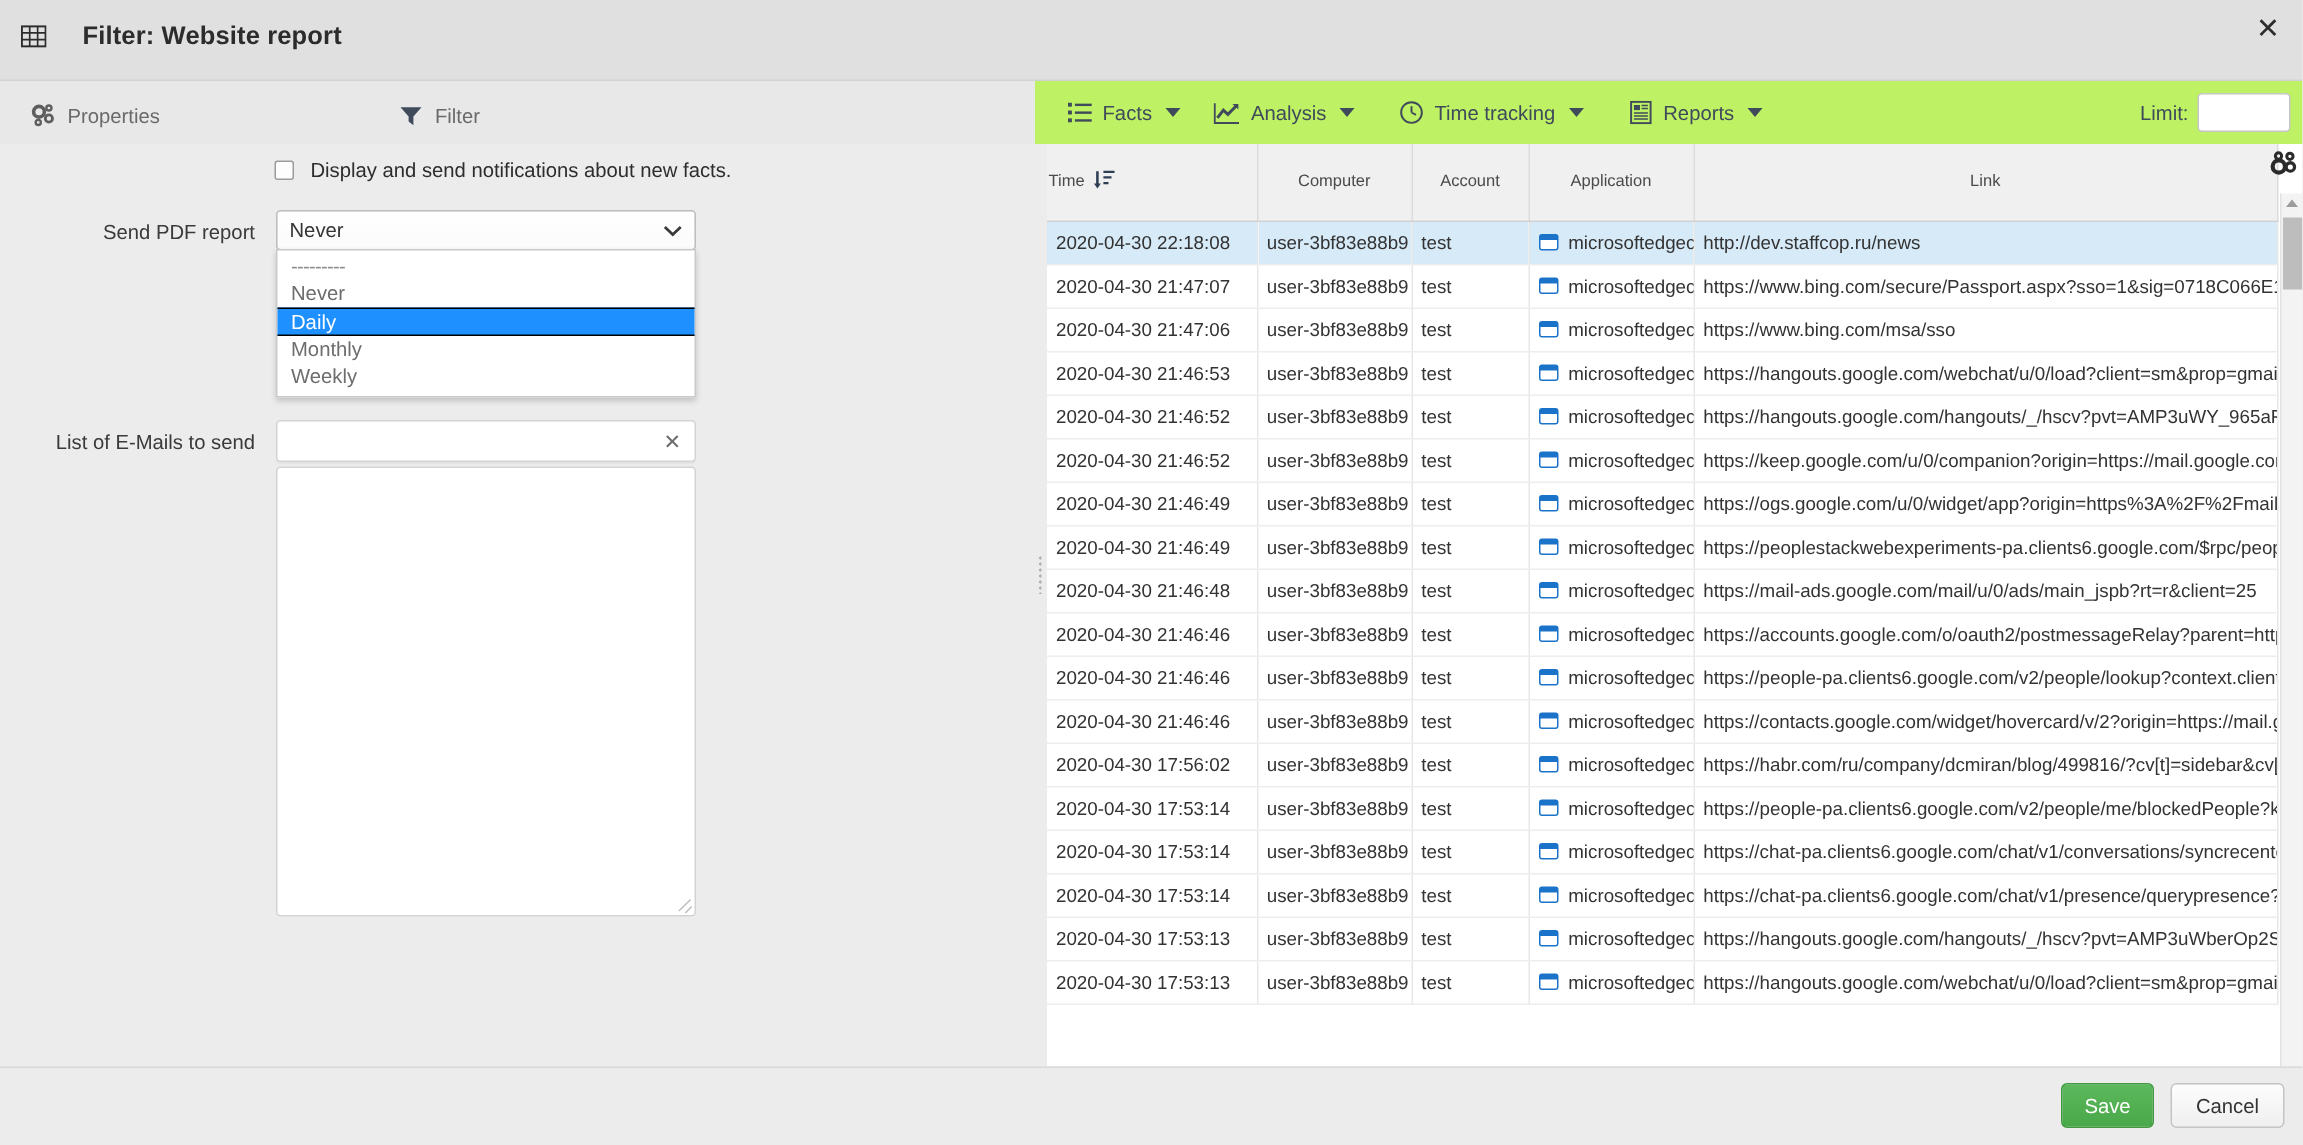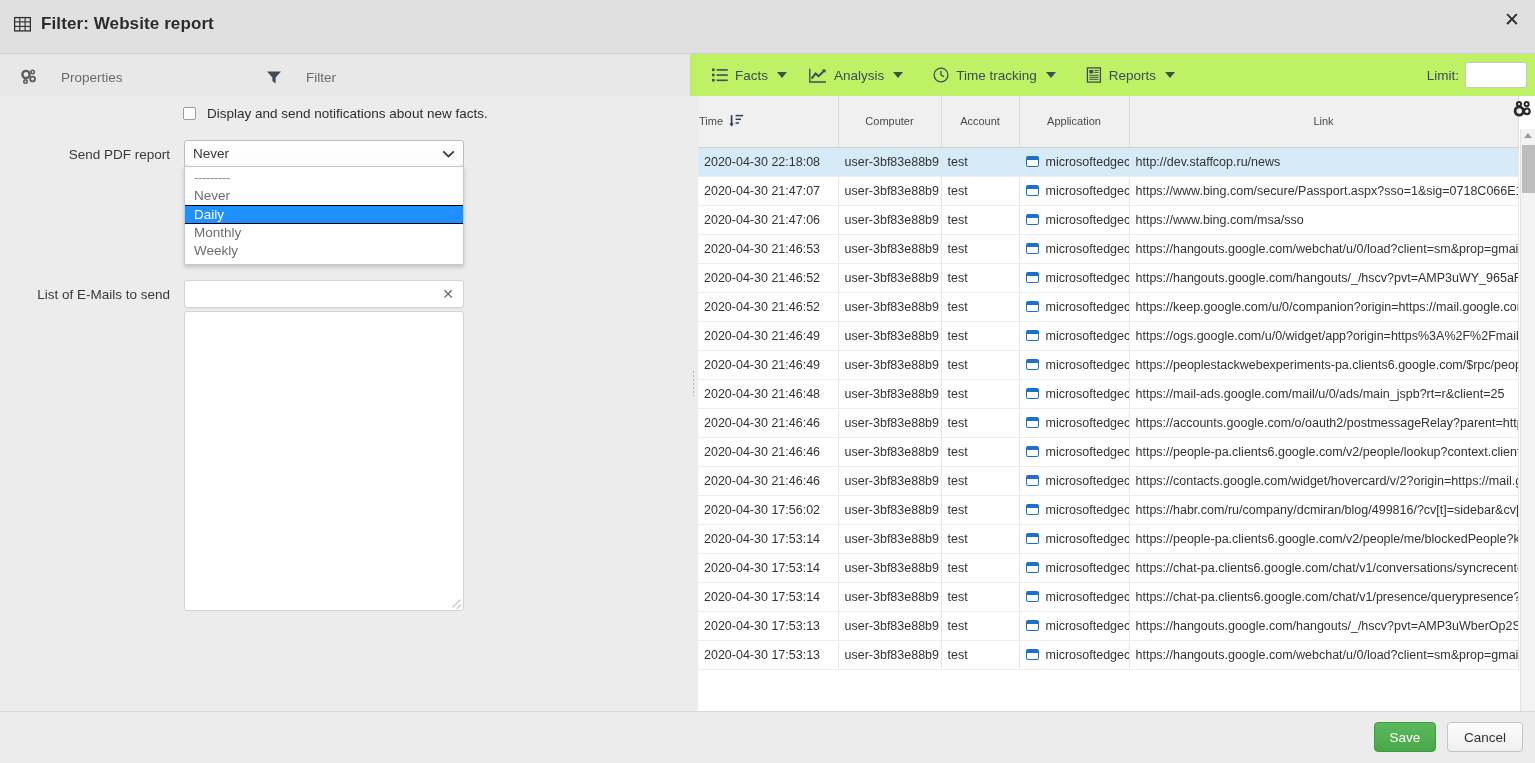--- a/index.html
+++ b/index.html
@@ -19,21 +19,21 @@
   }
 
   
   .titlebar {
     position: absolute; left: 0; top: 0; width: 1535px; height: 54px;
     background: #e0e0e0;
     border-bottom: 1px solid #d2d2d2;
   }
   .title-wrap {
     position: absolute; left: 14px; top: 14px;
-    display: flex; align-items: center; gap: 10px;
+    display: flex; align-items: center; gap: 24px;
   }
   .title-text {
     font-size: 17px; font-weight: bold; color: #2c2c2c;
     letter-spacing: .1px;
   }
   .grid-icon { display: block; }
   .close-btn {
     position: absolute; right: 10px; top: 6px;
     width: 26px; height: 26px;
     display: flex; align-items: center; justify-content: center;
@@ -41,21 +41,21 @@
     cursor: pointer;
   }
 
   
   .tabstrip {
     position: absolute; left: 0; top: 54px; width: 690px; height: 42px;
     background: #e8e8e8;
   }
   .tab {
     position: absolute; top: 4px; height: 38px;
-    display: flex; align-items: center; gap: 24px;
+    display: flex; align-items: center; gap: 8px;
     padding: 0 14px;
     color: #6a6a6a; font-size: 13.5px;
     cursor: pointer;
     border-radius: 5px 5px 0 0;
   }
   .tab.active {
     background: #f2f2f2;
     color: #555;
   }
   .tab-icon { display: flex; align-items: center; color: #5e5e5e; }

